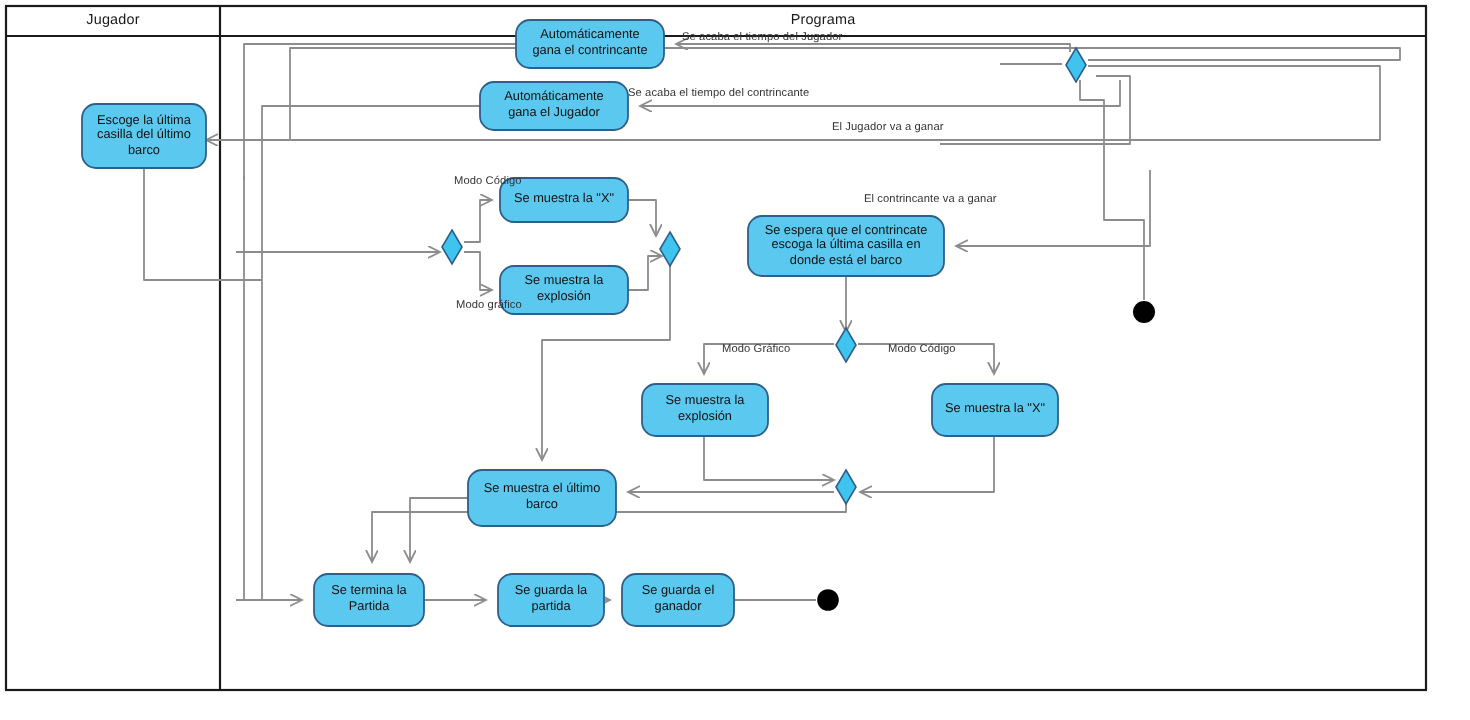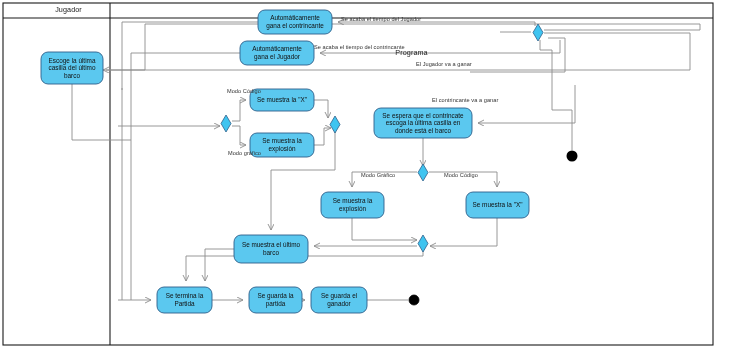--- a/index.html
+++ b/index.html
@@ -149,22 +149,22 @@
       <polygon points="538,24 543,32.5 538,41 533,32.5" fill="#3FC4F0" stroke="#2E5F8A" stroke-width="0.8"></polygon>
     </g>
 
     <g>
       <circle cx="572" cy="156" r="5.5" fill="#000000"></circle>
       <circle cx="414" cy="300" r="5" fill="#000000" stroke="#000000" stroke-width="0.8"></circle>
       <circle cx="414" cy="300" r="3.4" fill="#000000"></circle>
     </g>
   </svg>
 
-  <div class="lane-title" style="left:3px; top:5px; width:107px;padding-left:12px;">Jugador</div>
-  <div class="lane-title" style="left:110px; top:5px; width:603px;margin-top:43px;">Programa</div>
+  <div class="lane-title" style="left:3px; top:5px; width:107px;">Jugador</div>
+  <div class="lane-title" style="left:110px; top:5px; width:603px;">Programa</div>
 
   <div class="node-label" style="left:41px; top:52px; width:62px; height:32px;">Escoge la última
 casilla del último
 barco</div>
   <div class="node-label" style="left:258px; top:10px; width:74px; height:24px;">Automáticamente
 gana el contrincante</div>
   <div class="node-label" style="left:240px; top:41px; width:74px; height:24px;">Automáticamente
 gana el Jugador</div>
   <div class="node-label" style="left:250px; top:89px; width:64px; height:22px;">Se muestra la "X"</div>
   <div class="node-label" style="left:250px; top:133px; width:64px; height:24px;">Se muestra la

